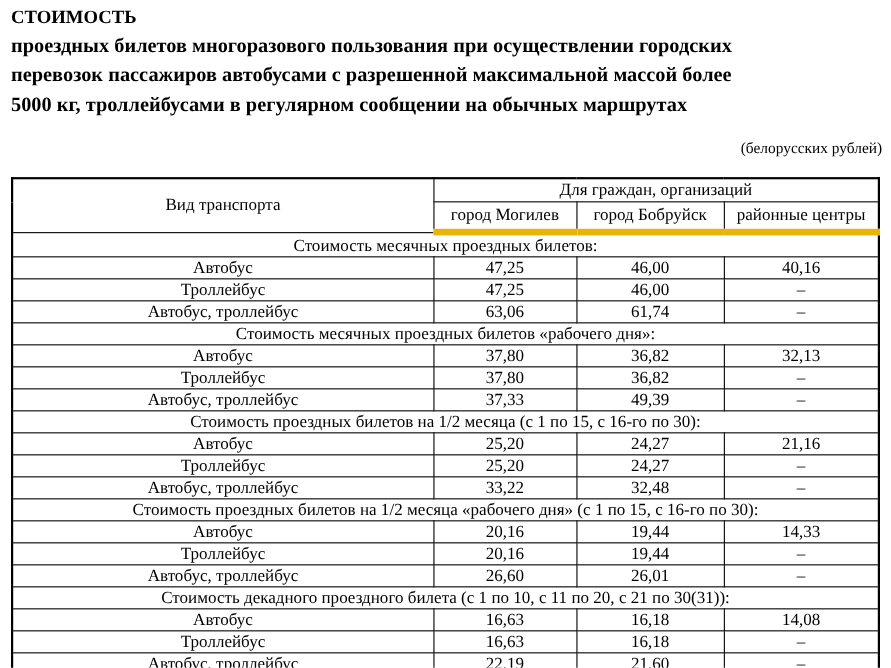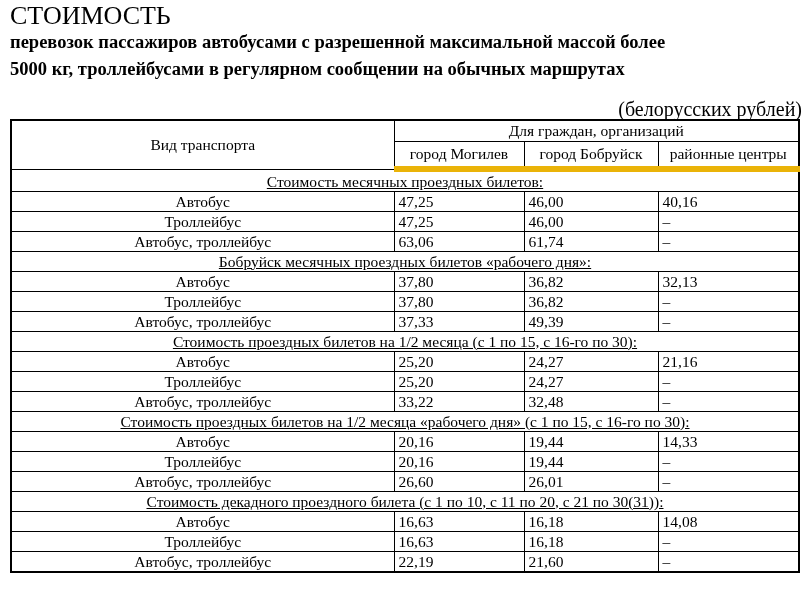--- a/index.html
+++ b/index.html
@@ -3,56 +3,57 @@
 <meta charset="utf-8">
 <style>
   html,body{margin:0;padding:0;background:#ffffff;color:#000000;}
   body{
     width:810px;height:607px;overflow:hidden;
     font-family:"Liberation Serif","DejaVu Serif",serif;
     -webkit-font-smoothing:antialiased;
   }
   .page{padding:3px 9px 0 10px;}
   .doc-title{
-    font-size:26px;font-weight:normal;line-height:26px;margin:0;
+    font-size:17px;font-weight:bold;line-height:26px;margin:0;
   }
   .doc-subtitle{
     font-size:18.5px;font-weight:bold;line-height:27px;margin:0;
   }
   .currency-note{
-    width:792px;text-align:right;font-size:20px;line-height:18px;
-    margin-top:17px;margin-bottom:1px;
+    width:792px;text-align:right;font-size:14px;line-height:18px;
+    margin-top:17px;margin-bottom:16px;
   }
   table.price-table{
     border-collapse:collapse;table-layout:fixed;width:667px;
     border:2px solid #000000;
   }
   .price-table th,.price-table td{
     border:1px solid #000000;
     font-weight:normal;font-size:15.5px;line-height:18px;
     padding:0 4px;overflow:hidden;
   }
   .price-table thead th{text-align:center;vertical-align:middle;}
   .hrow-top th{height:20px;}
   .hrow-cities th{height:24px;border-bottom:6px solid #eab308;}
   .section-row td{
-    height:19px;text-align:center;white-space:nowrap;text-decoration:underline;
+    height:19px;text-align:center;white-space:nowrap;
   }
   .data-row td{height:19px;}
   .label-cell{text-align:center;white-space:nowrap;}
-  .num-cell{white-space:nowrap;}
+  .num-cell{text-align:center;white-space:nowrap;}
 </style>
 </head>
 <body>
 
 <div class="page">
 
   <h1 class="doc-title">СТОИМОСТЬ</h1>
 
   <div class="doc-subtitle">
+    <div>проездных билетов многоразового пользования при осуществлении городских</div>
     <div>перевозок пассажиров автобусами с разрешенной максимальной массой более</div>
     <div>5000 кг, троллейбусами в регулярном сообщении на обычных маршрутах</div>
   </div>
 
   <div class="currency-note">(белорусских рублей)</div>
 
   <table class="price-table">
     <colgroup>
       <col style="width:383px">
         <col style="width:130px">
@@ -88,21 +89,21 @@
         <td class="num-cell">–</td>
       </tr>
       <tr class="data-row">
         <td class="label-cell">Автобус, троллейбус</td>
         <td class="num-cell">63,06</td>
         <td class="num-cell">61,74</td>
         <td class="num-cell">–</td>
       </tr>
 
       <tr class="section-row">
-        <td colspan="4">Бобруйск месячных проездных билетов «рабочего дня»:</td>
+        <td colspan="4">Стоимость месячных проездных билетов «рабочего дня»:</td>
       </tr>
       <tr class="data-row">
         <td class="label-cell">Автобус</td>
         <td class="num-cell">37,80</td>
         <td class="num-cell">36,82</td>
         <td class="num-cell">32,13</td>
       </tr>
       <tr class="data-row">
         <td class="label-cell">Троллейбус</td>
         <td class="num-cell">37,80</td>

